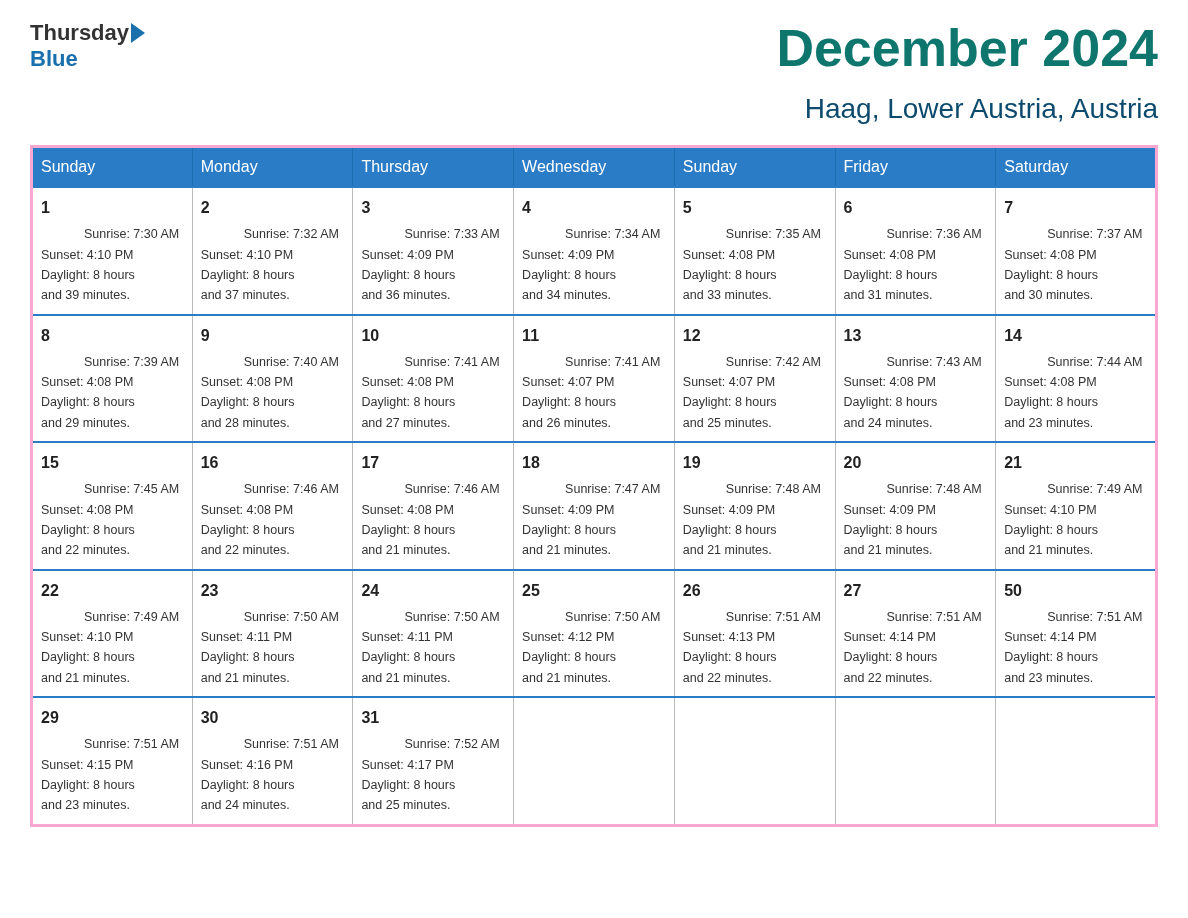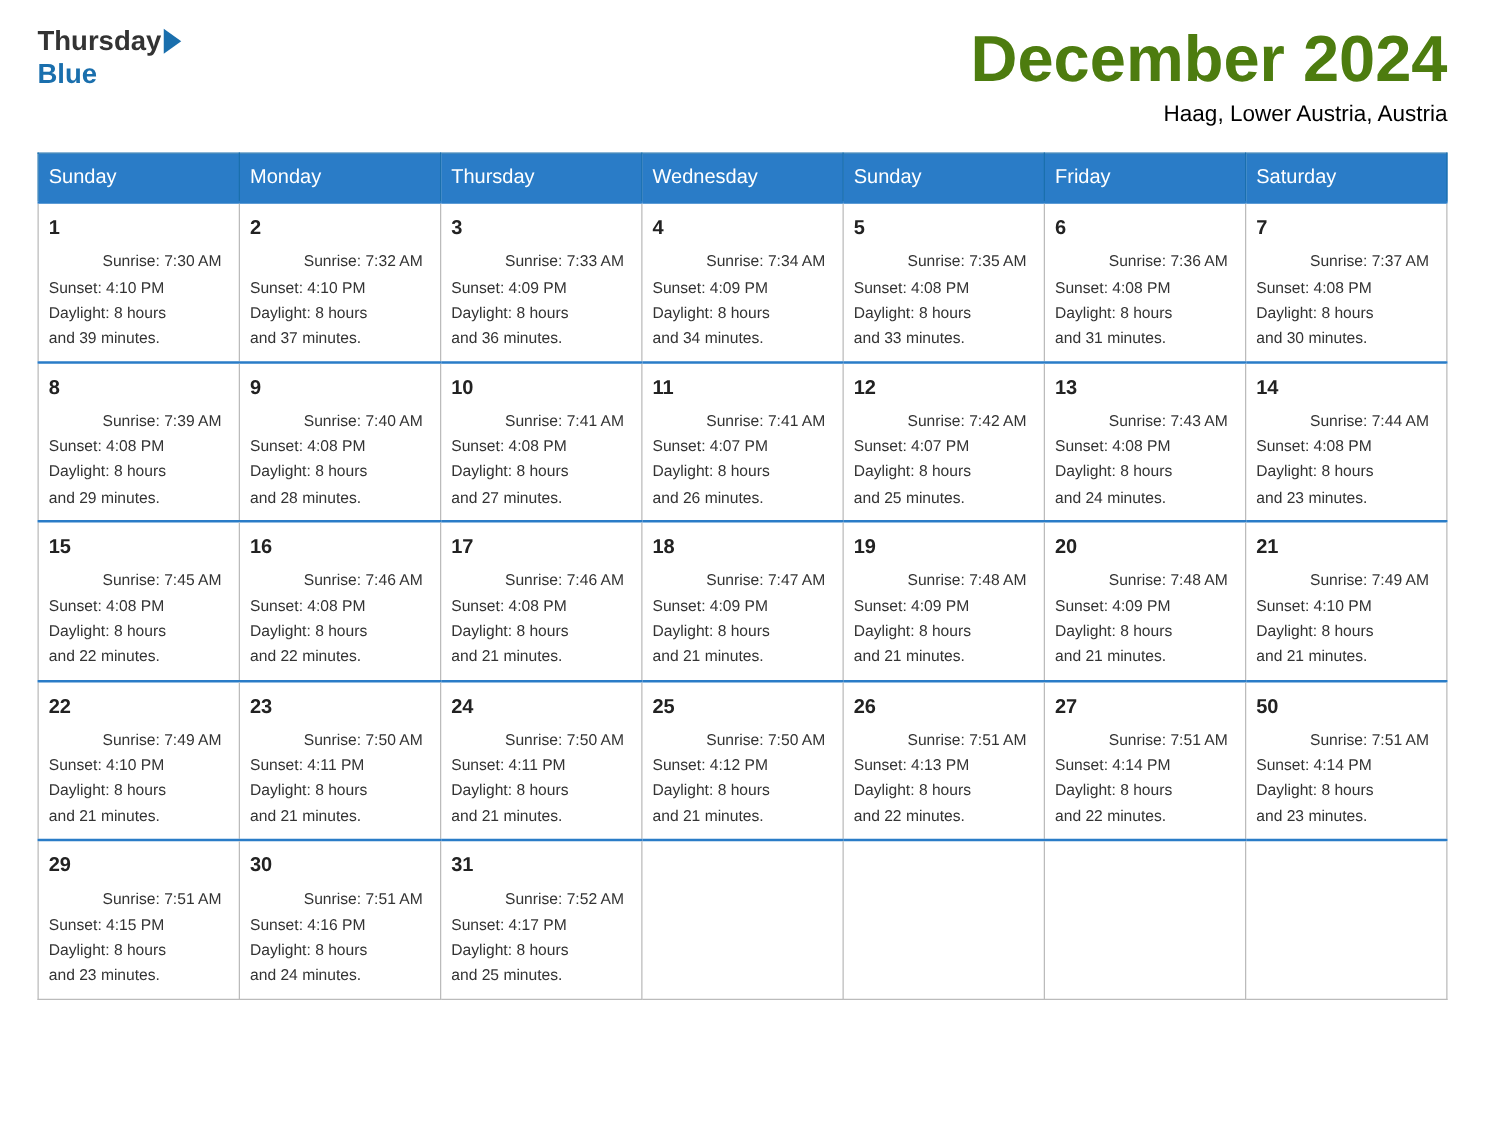--- a/index.html
+++ b/index.html
@@ -45,32 +45,32 @@
       color: #1a6fad;
       font-size: 22px;
       font-weight: bold;
     }
     .title-section {
       text-align: right;
     }
     .month-title {
       font-size: 52px;
       font-weight: bold;
-      color: #4d7c0f;
+      color: #0f766e;
       line-height: 1.1;
     }
     .location-title {
-      font-size: 18px;
-      color: #000000;
-      margin-top: 4px;
+      font-size: 28px;
+      color: #0c4a6e;
+      margin-top: 16px;
     }
     .calendar-table {
       width: 100%;
       border-collapse: collapse;
-      border: 1px solid #f9a8d4;
+      border: 3px solid #f9a8d4;
     }
     .calendar-table th {
       background-color: #2a7cc7;
       color: #fff;
       padding: 10px 8px;
       font-size: 16px;
       font-weight: normal;
       text-align: left;
       border: 1px solid #1a6fad;
     }

